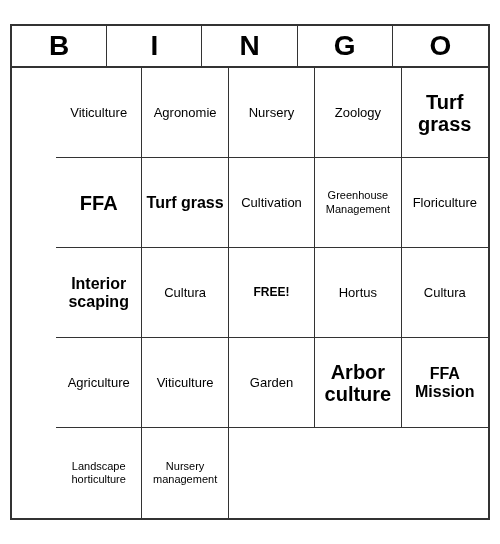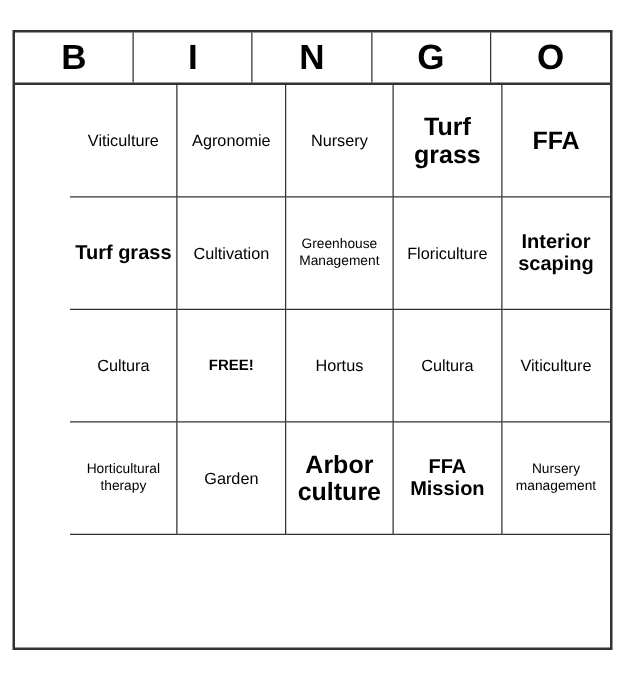--- a/index.html
+++ b/index.html
@@ -98,31 +98,33 @@
   <div class="bingo-header-cell">B</div>
       <div class="bingo-header-cell">I</div>
       <div class="bingo-header-cell">N</div>
       <div class="bingo-header-cell">G</div>
       <div class="bingo-header-cell">O</div>
     </div>
   <div class="bingo-grid">
   <div class="bingo-cell">Viticulture</div>
       <div class="bingo-cell">Agronomie</div>
       <div class="bingo-cell">Nursery</div>
+      <div class="bingo-cell">Zoology</div>
       <div class="bingo-cell large-text">Turf grass</div>
       <div class="bingo-cell large-text">FFA</div>
       <div class="bingo-cell medium-text">Turf grass</div>
       <div class="bingo-cell">Cultivation</div>
       <div class="bingo-cell small-text">Greenhouse Management</div>
       <div class="bingo-cell">Floriculture</div>
       <div class="bingo-cell medium-text">Interior scaping</div>
       <div class="bingo-cell">Cultura</div>
       <div class="bingo-cell free">FREE!</div>
       <div class="bingo-cell">Hortus</div>
       <div class="bingo-cell">Cultura</div>
+      <div class="bingo-cell">Agriculture</div>
       <div class="bingo-cell">Viticulture</div>
-      <div class="bingo-cell small-text">Horticultural therapy</div>
       <div class="bingo-cell">Garden</div>
       <div class="bingo-cell large-text">Arbor culture</div>
       <div class="bingo-cell medium-text">FFA Mission</div>
+      <div class="bingo-cell small-text">Landscape horticulture</div>
       <div class="bingo-cell small-text">Nursery management</div>
     </div>
 </div>
 
 </body></html>

